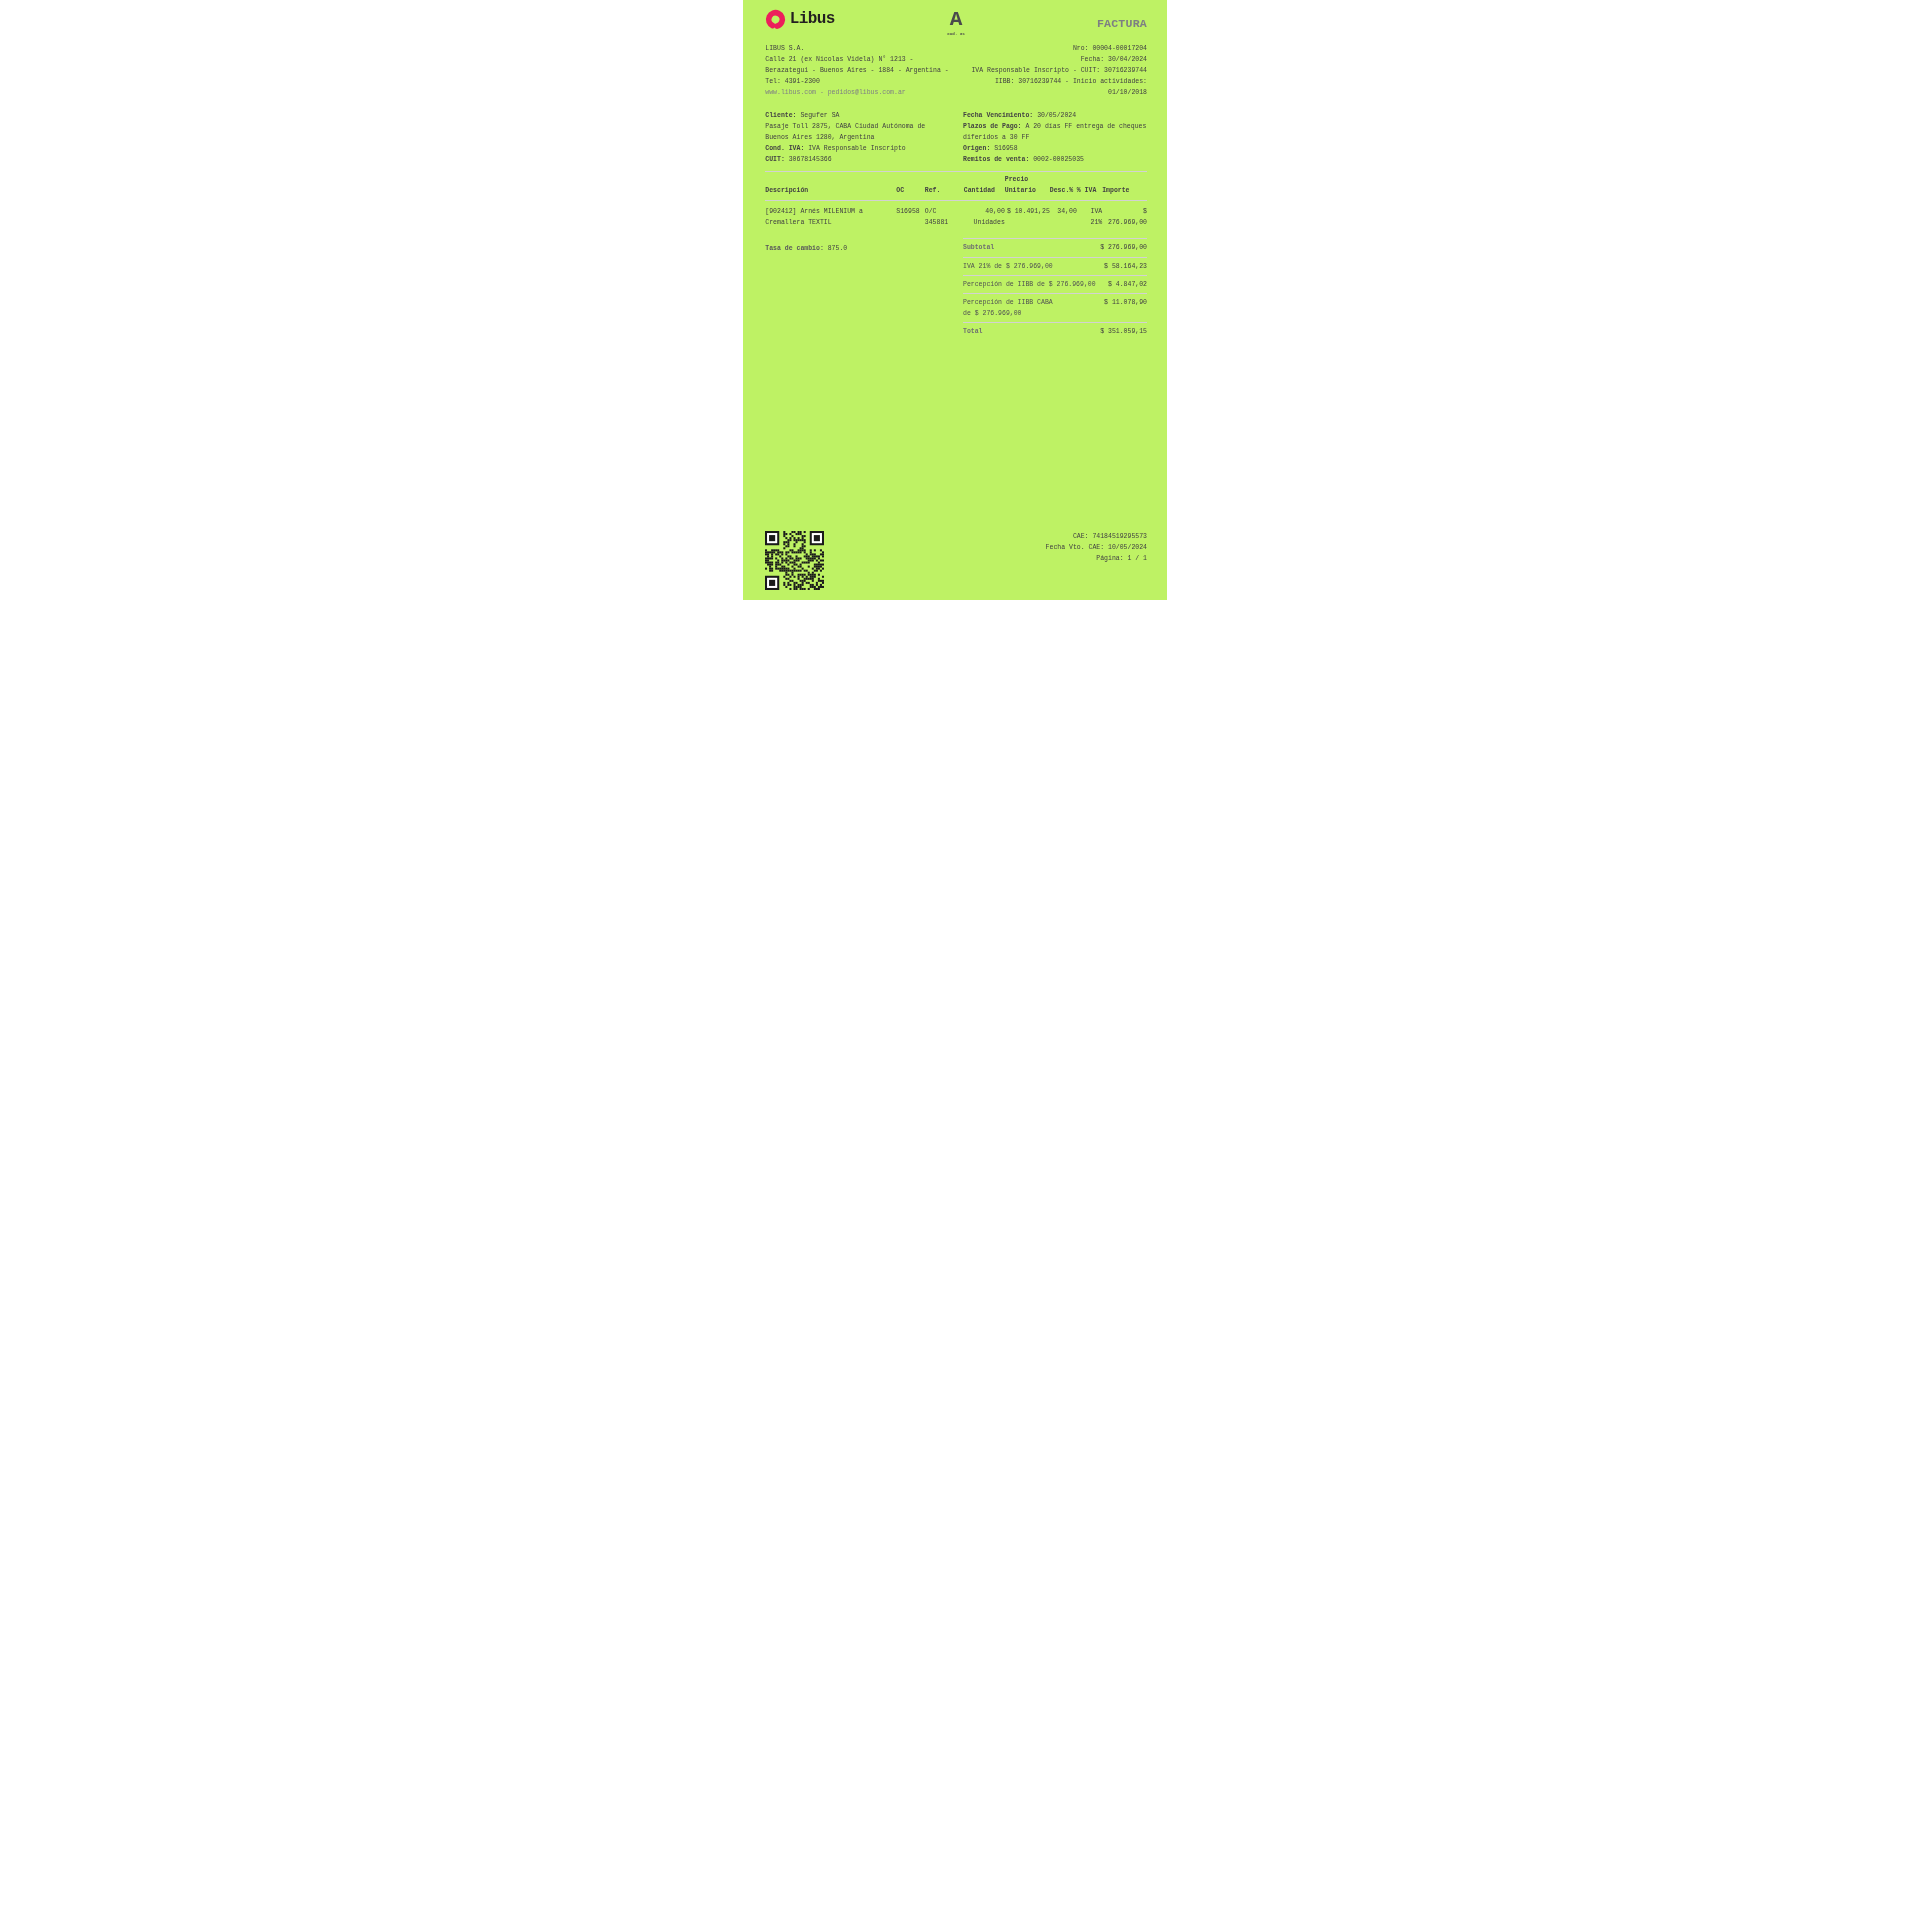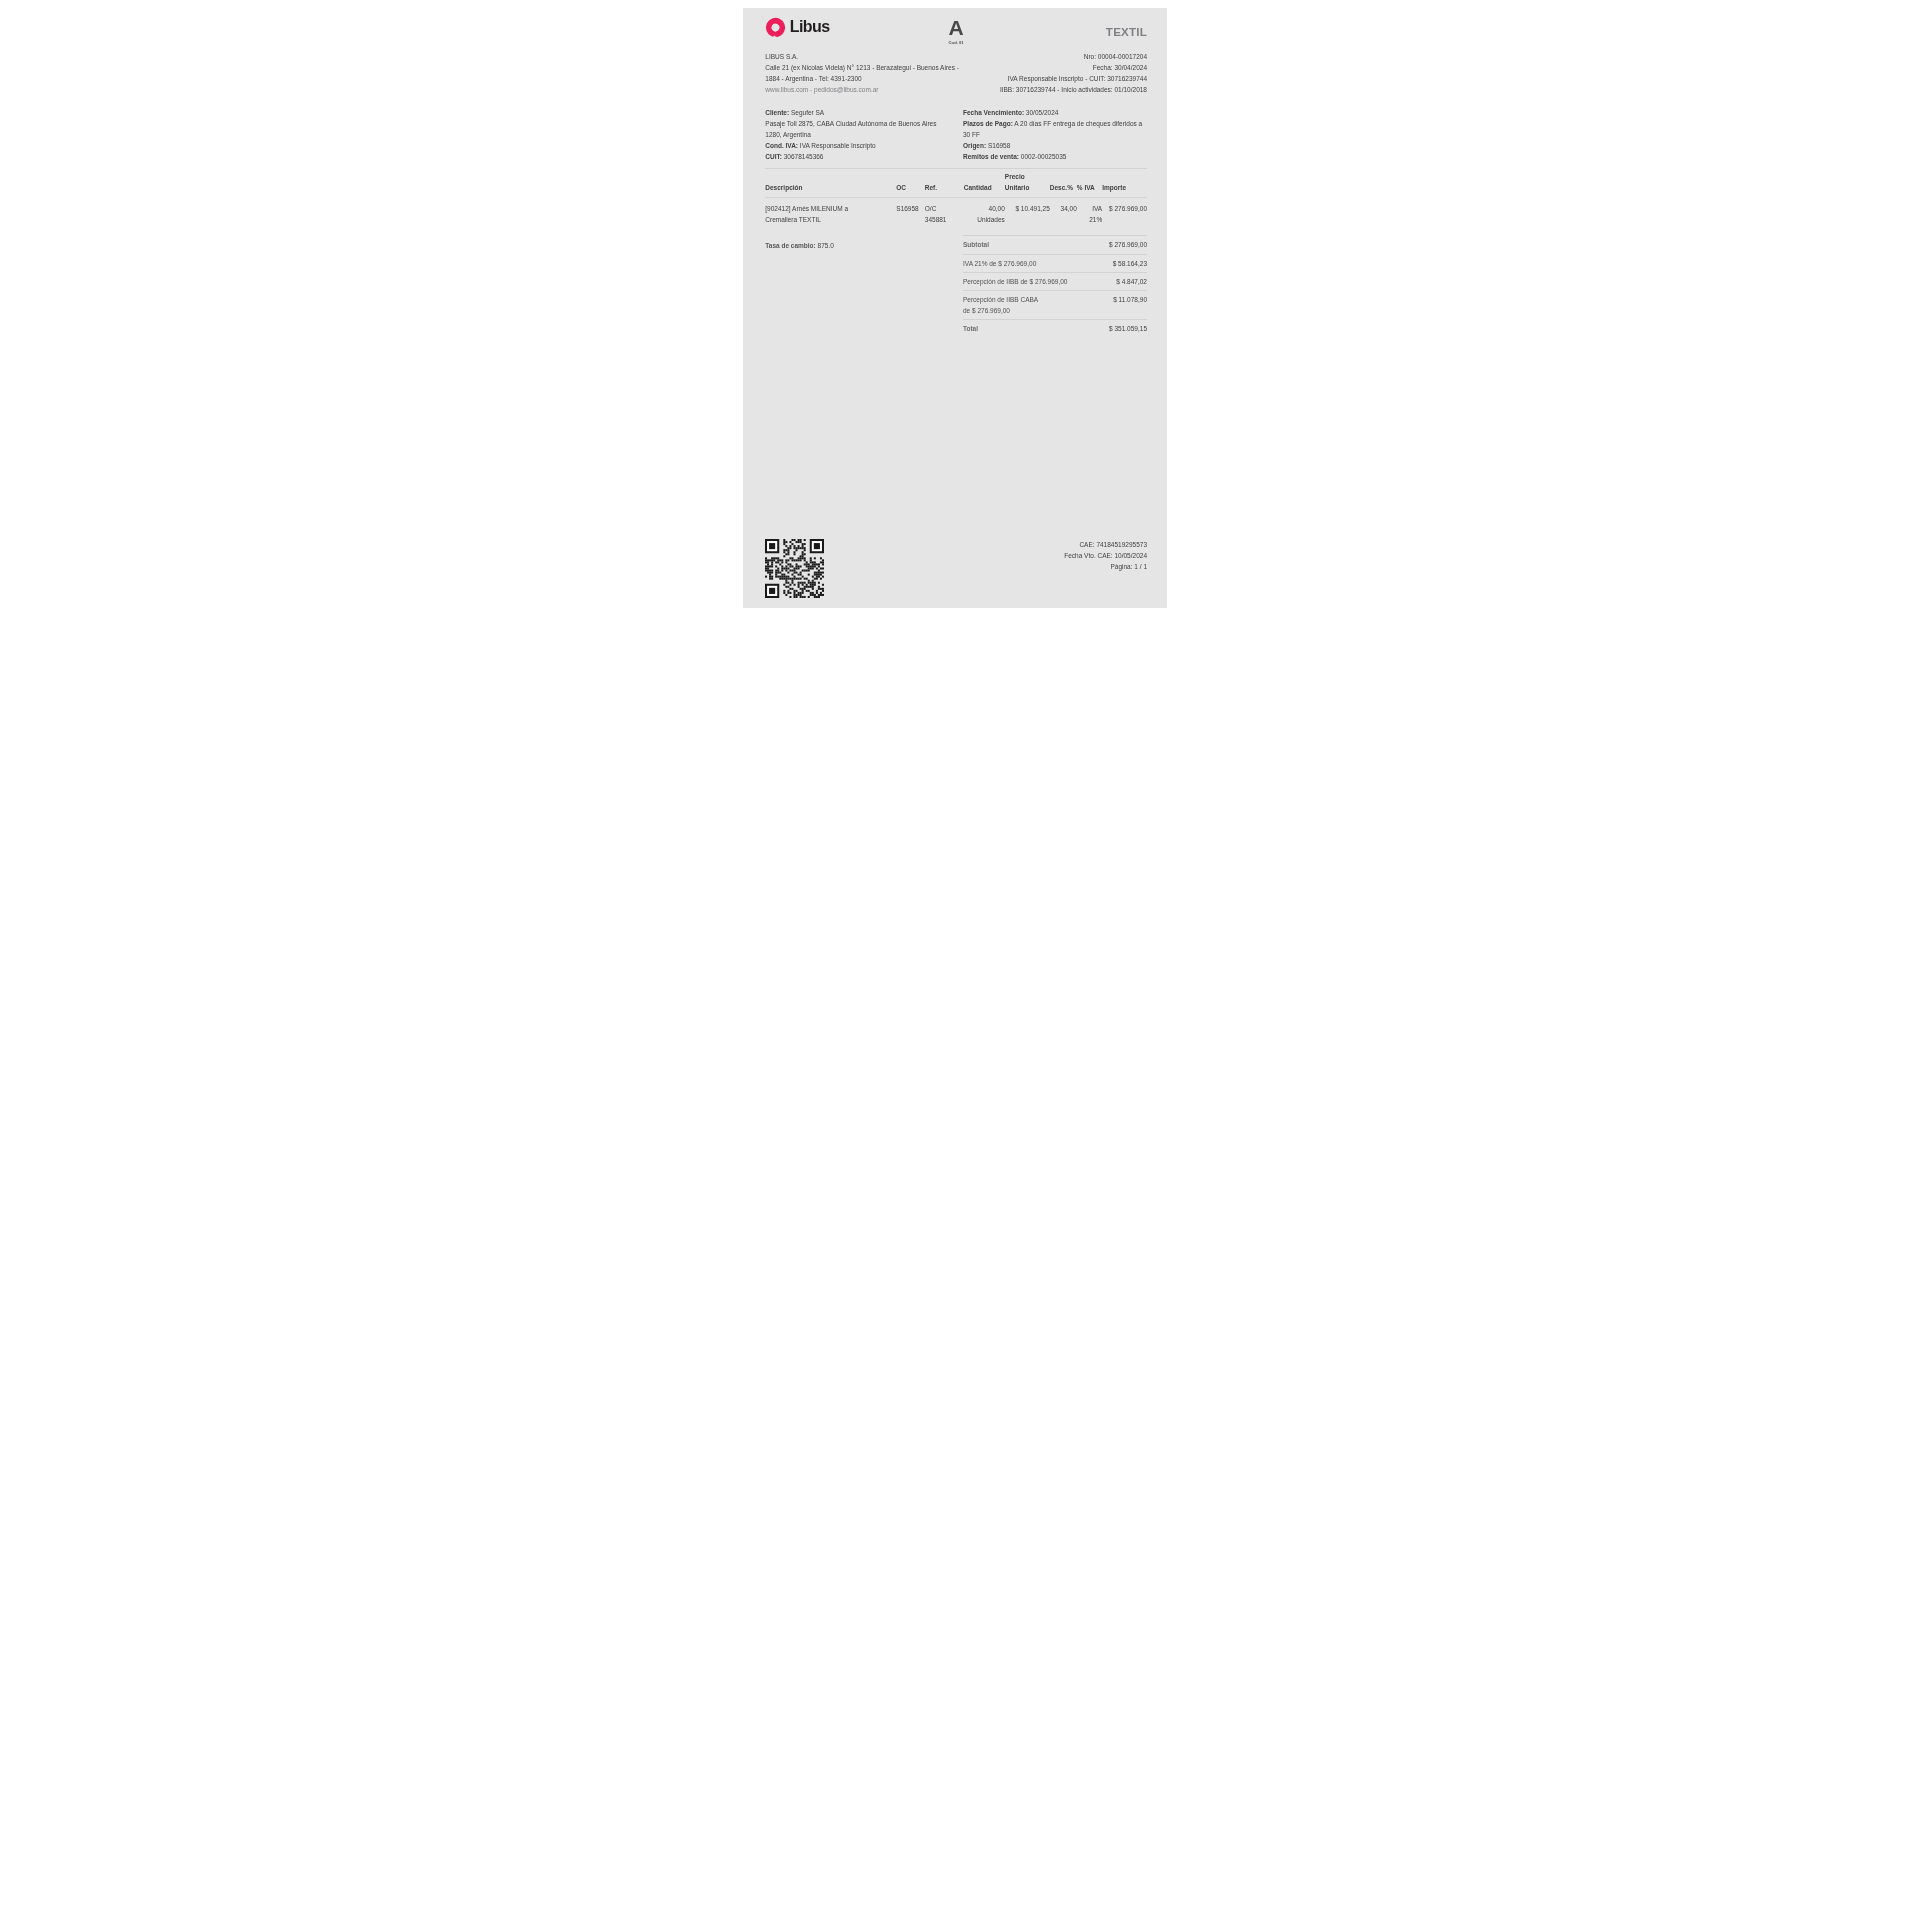--- a/index.html
+++ b/index.html
@@ -1,20 +1,20 @@
 <!DOCTYPE html>
 <html style="font-size:6.2px"><head>
 <meta charset="utf-8">
 <style>
   * { margin:0; padding:0; box-sizing:border-box; }
   html, body { background:#ffffff; }
   .page {
-    width:424px; height:600px; margin:8px auto; position:relative;
-    background:#e5e5e5; color:#414042;
-    font-family:Liberation Sans, sans-serif;
+    width:424px; height:600px; margin:0 auto; position:relative;
+    background:#bef264; color:#414042;
+    font-family:Liberation Mono, monospace;
     font-size:6.5px; line-height:1.7;
     padding:8.5px 20px 0 22.3px;
     overflow:hidden;
   }
   p { margin:0; }
   b { font-weight:700; color:#414042; }
 
   
   .header { display:grid; grid-template-columns:1fr auto 1fr; align-items:start; }
   .logo { display:flex; align-items:center; gap:3.5px; }
@@ -71,21 +71,21 @@
     <div class="logo">
       <svg class="logo-mark" viewBox="0 0 48 48" aria-hidden="true">
         <circle cx="24" cy="24" r="15.5" fill="none" stroke="#EC1F5B" stroke-width="13" stroke-linecap="round" stroke-dasharray="86 11.4" transform="rotate(115 24 24)"></circle>
       </svg>
       <span class="logo-text">Libus</span>
     </div>
     <div class="doc-type">
       <div class="doc-letter">A</div>
       <div class="doc-code">Cod. 01</div>
     </div>
-    <div class="doc-title">TEXTIL</div>
+    <div class="doc-title">FACTURA</div>
   </header>
 
   <section class="info-row">
     <div class="company">
       <p>LIBUS S.A.</p>
       <p>Calle 21 (ex Nicolas Videla) N° 1213 - Berazategui - Buenos Aires - 1884 - Argentina - Tel: 4391-2300</p>
       <p class="company-contact">www.libus.com - pedidos@libus.com.ar</p>
     </div>
     <div class="invoice-meta">
       <p>Nro: 00004-00017204</p>

